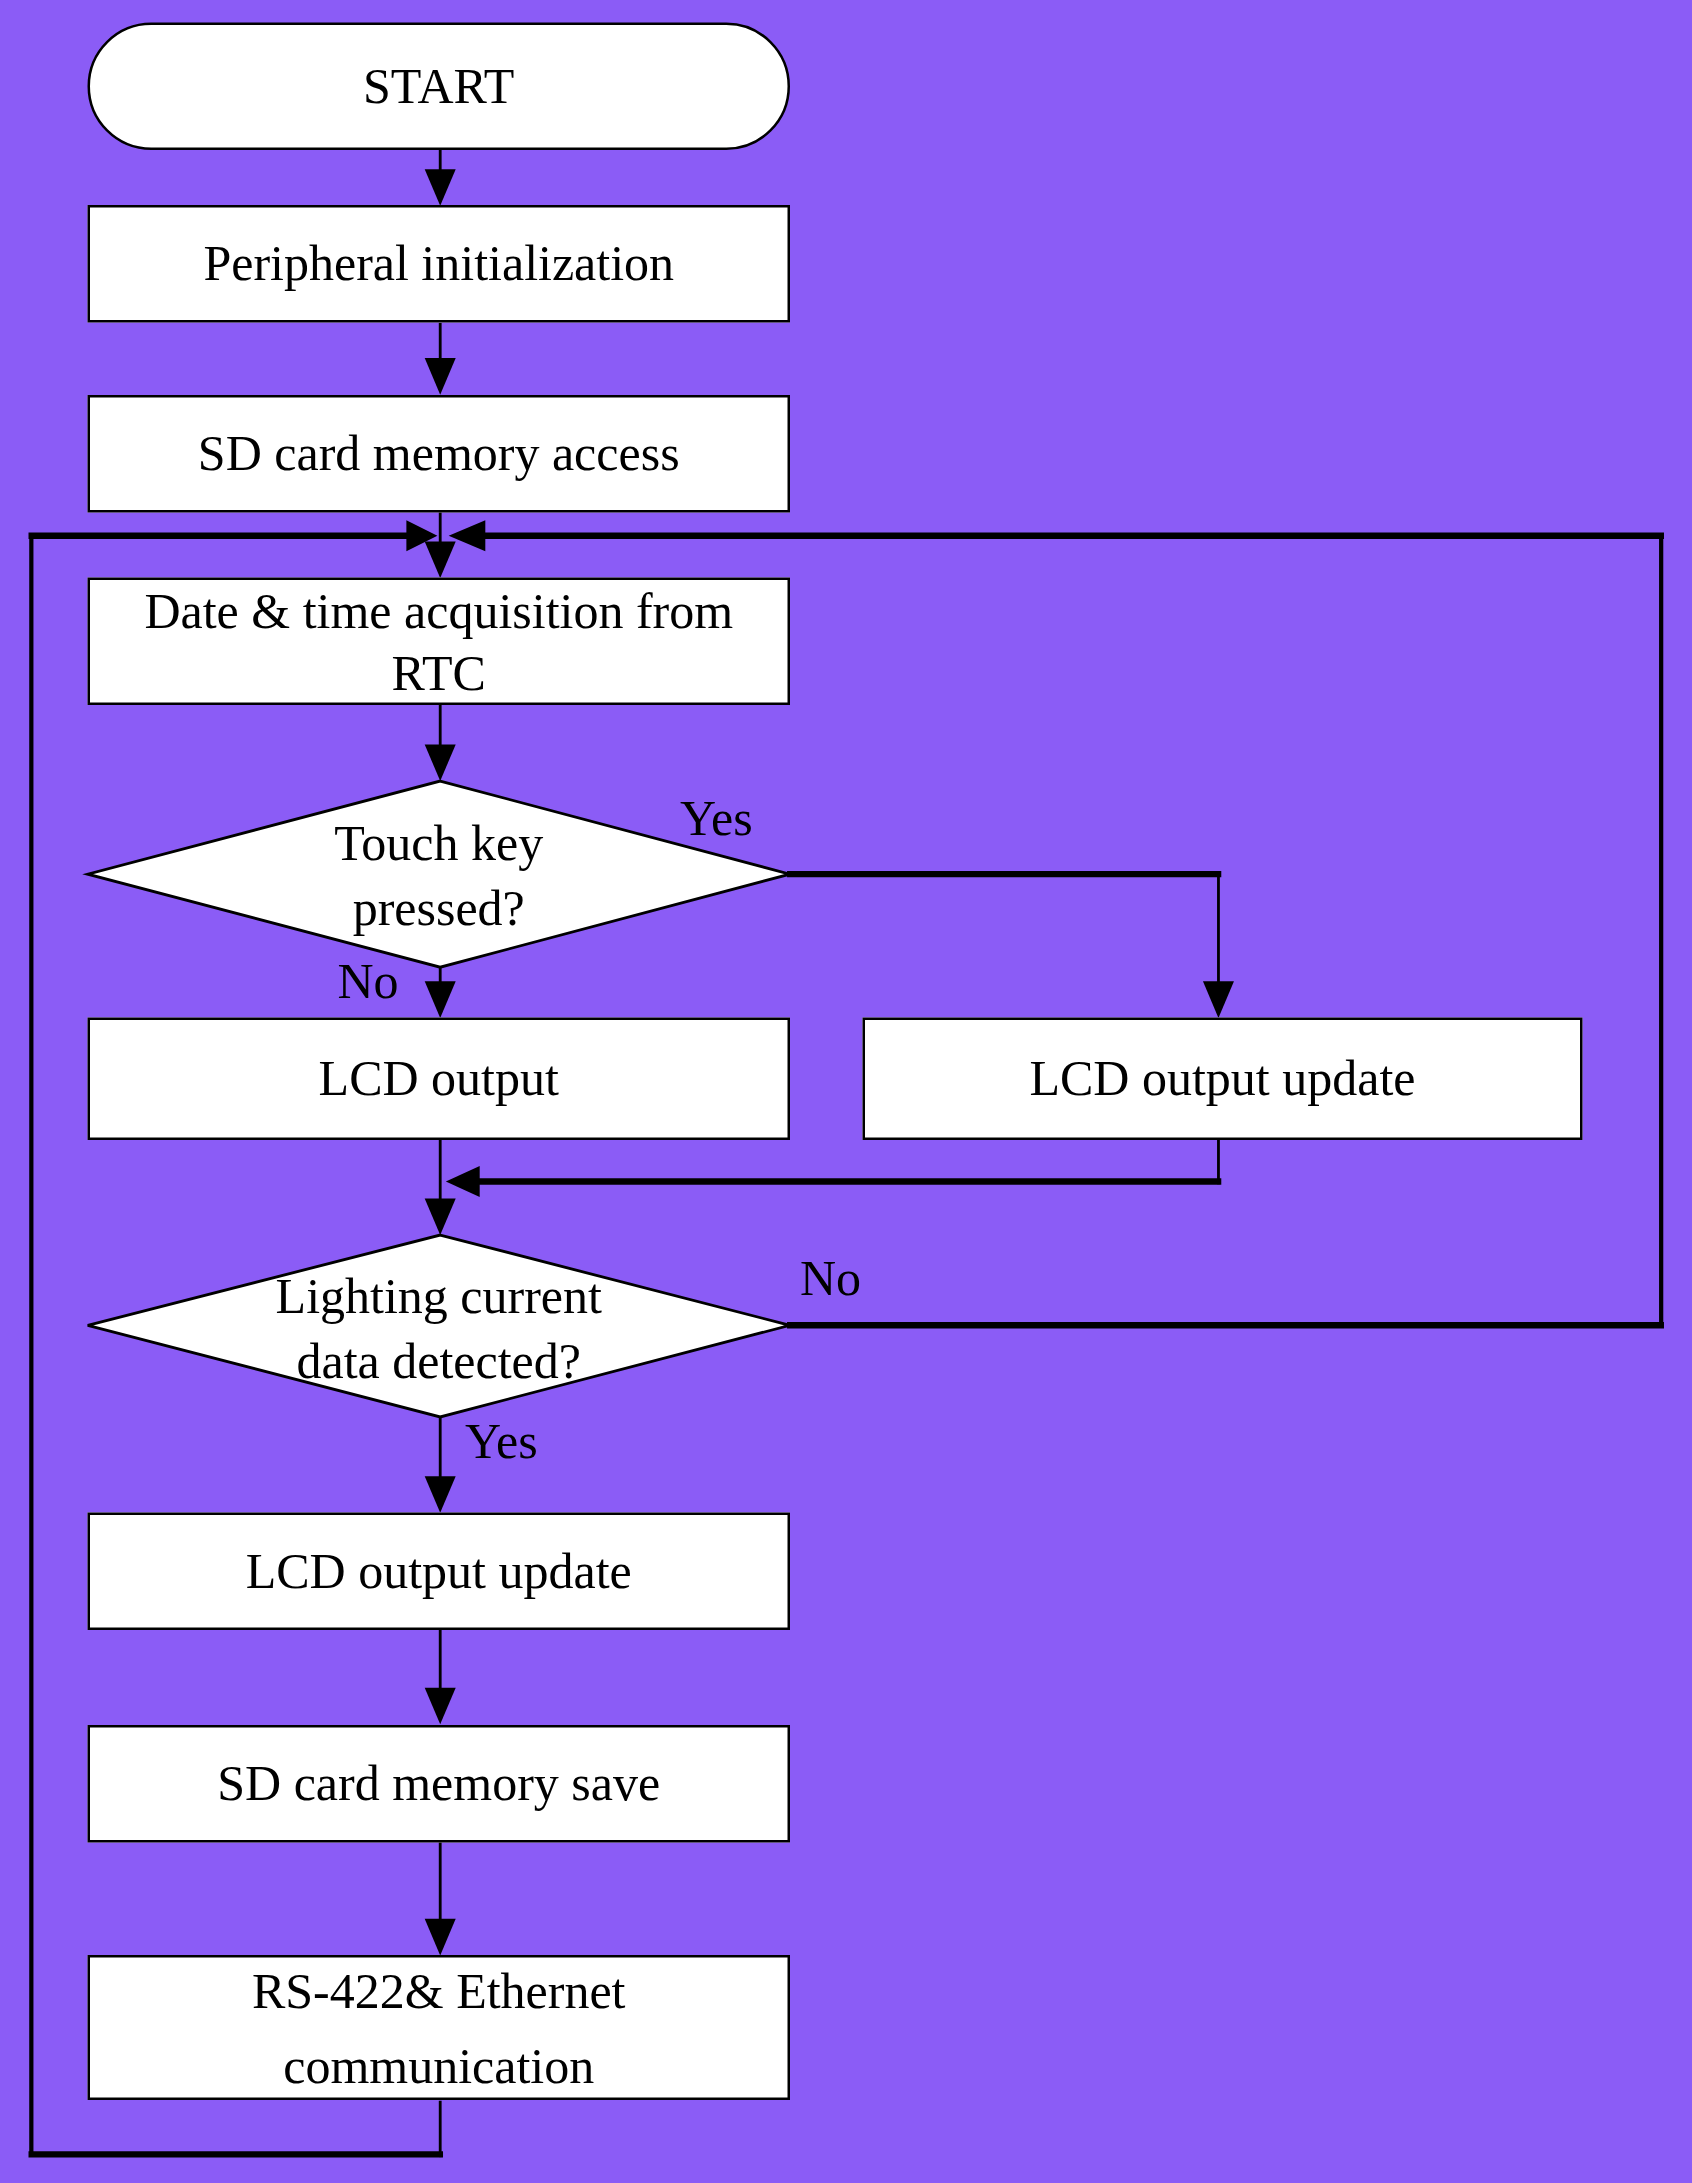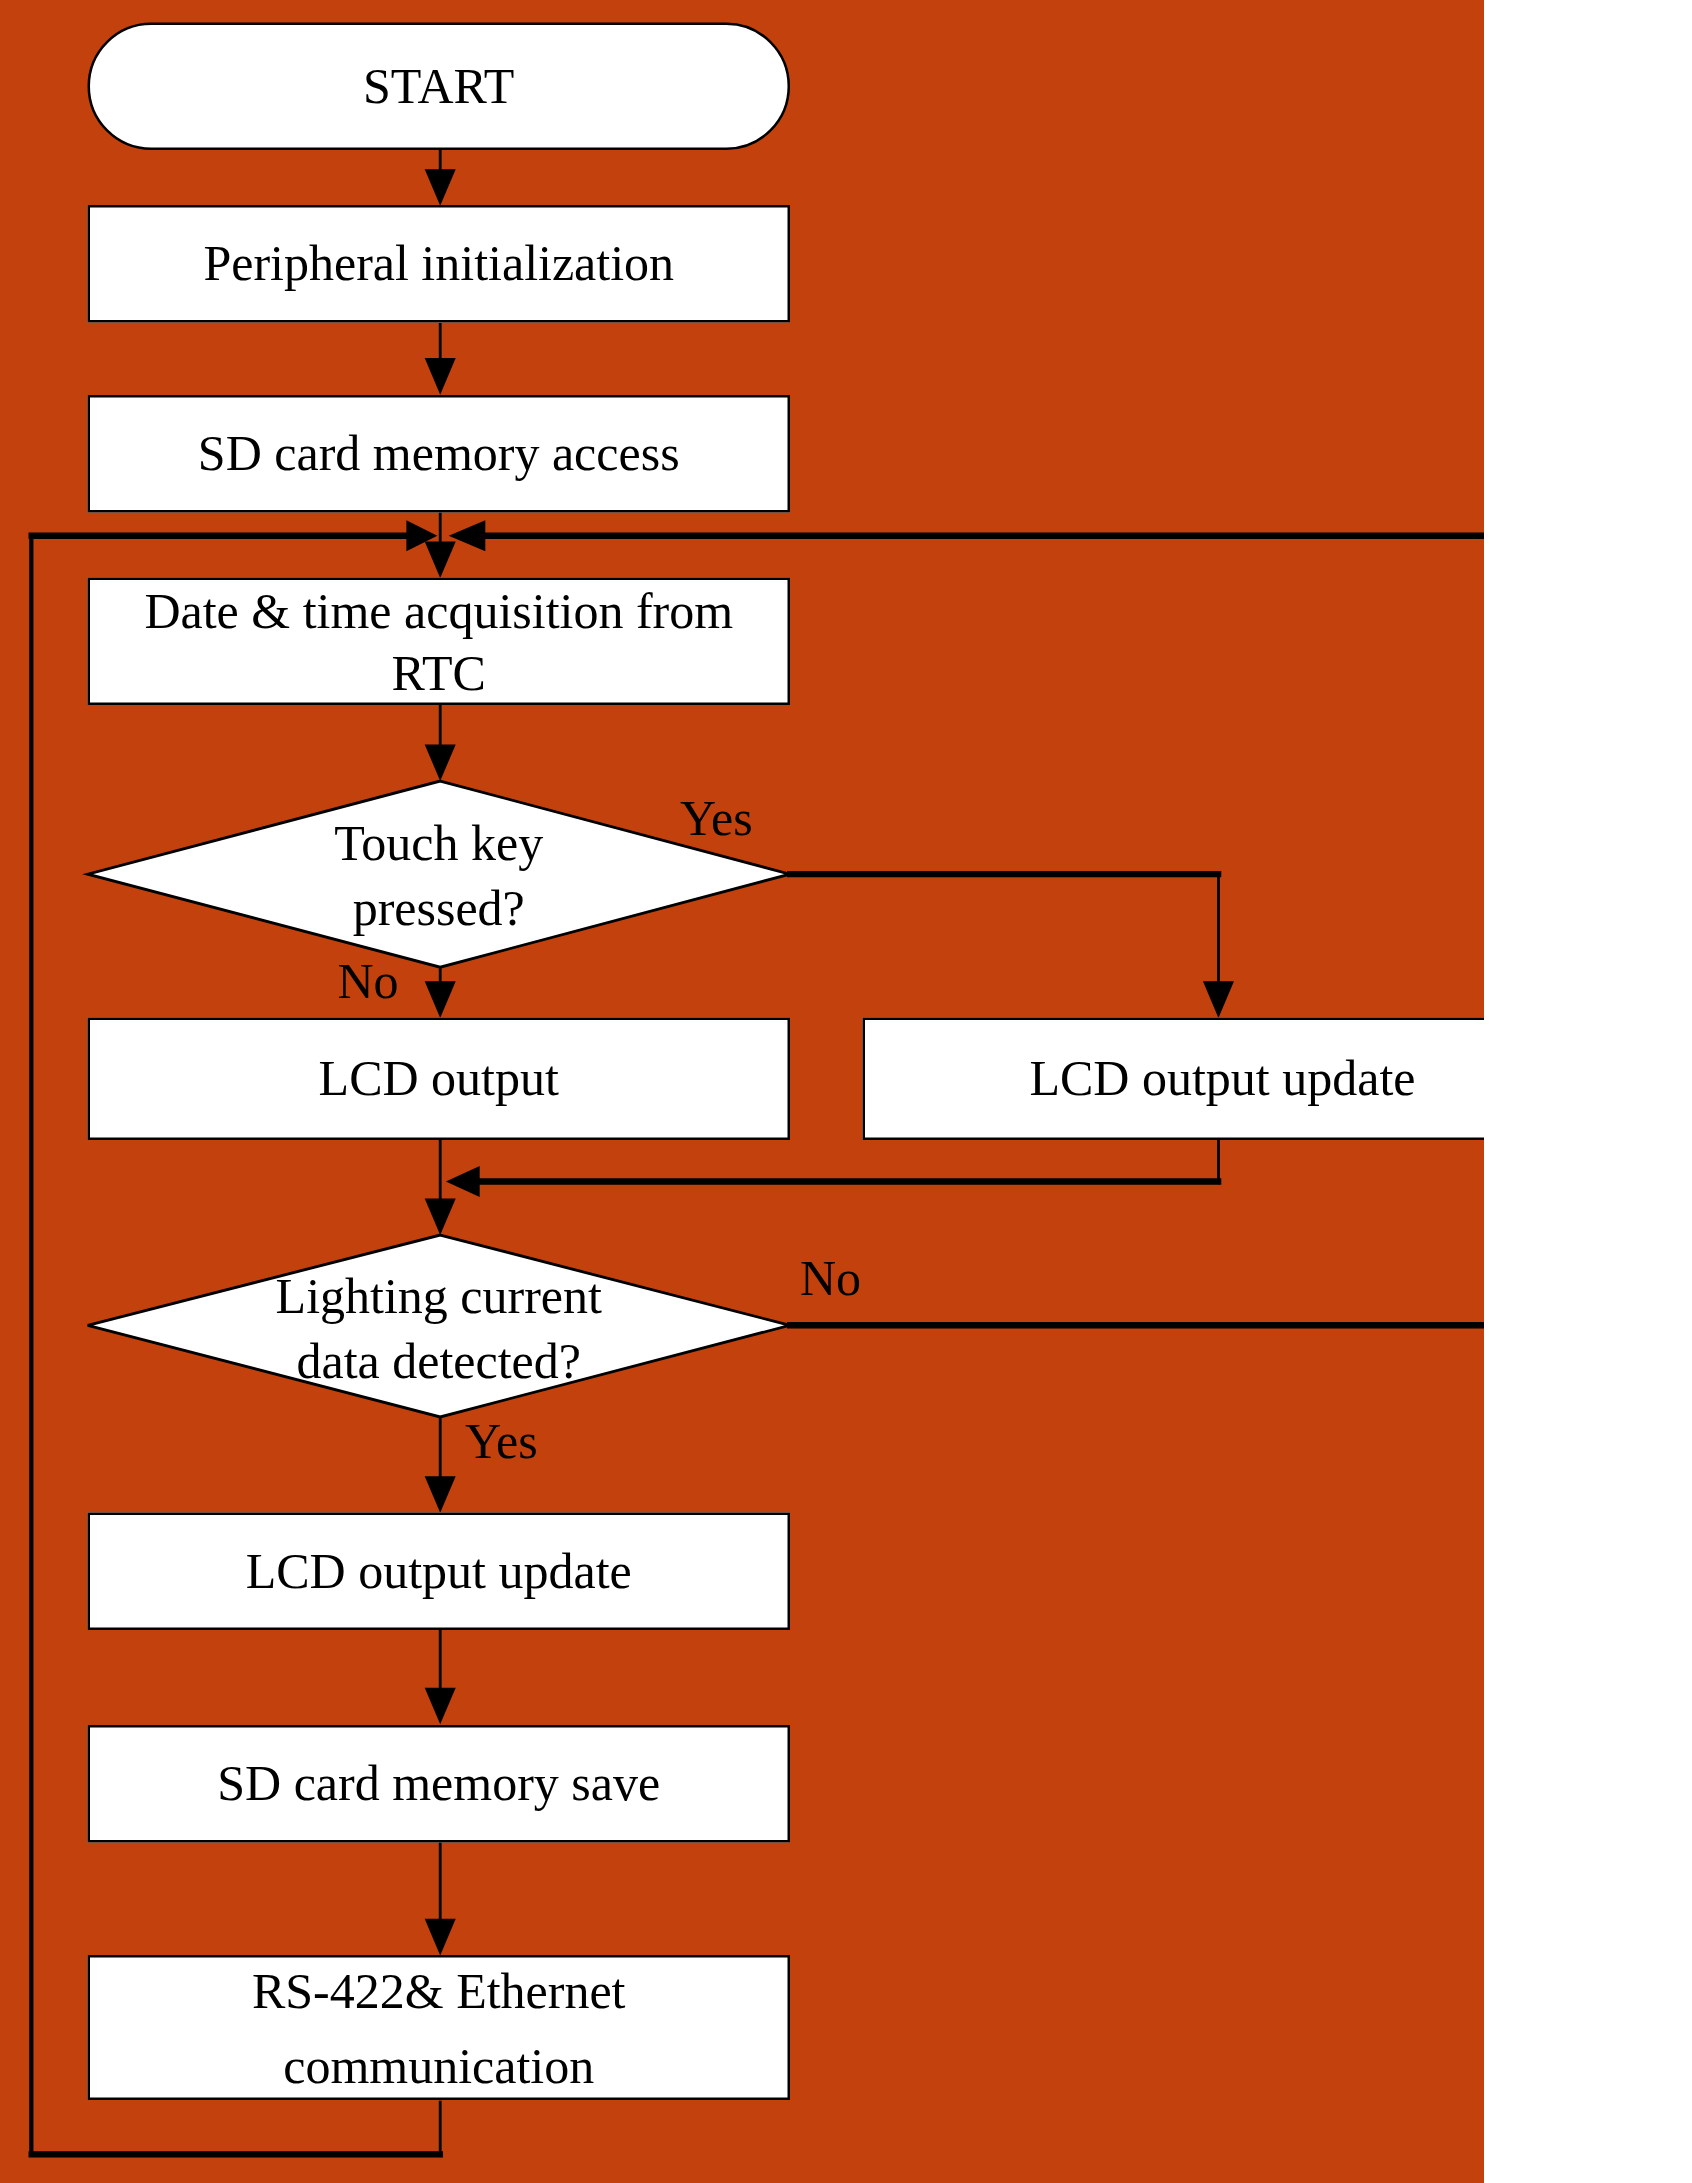--- a/index.html
+++ b/index.html
@@ -1,17 +1,17 @@
 <!DOCTYPE html>
 <html style="font-size:9px"><head>
 <meta charset="utf-8">
 <style>
   html, body { margin: 0; padding: 0; background: #ffffff; }
   .stage {
-    width: 1484px; height: 2183px; overflow: hidden; background: #c2410c;
+    width: 1692px; height: 2183px; overflow: hidden; background: #8b5cf6;
   }
   .canvas {
     position: relative; width: 677px; height: 873px;
     transform: scale(2.5); transform-origin: 0 0;
     font-family: "Liberation Serif", "DejaVu Serif", serif;
     color: #000;
   }
   svg.connectors {
     position: absolute; left: 0; top: 0; width: 677px; height: 873px; z-index: 0;
   }

